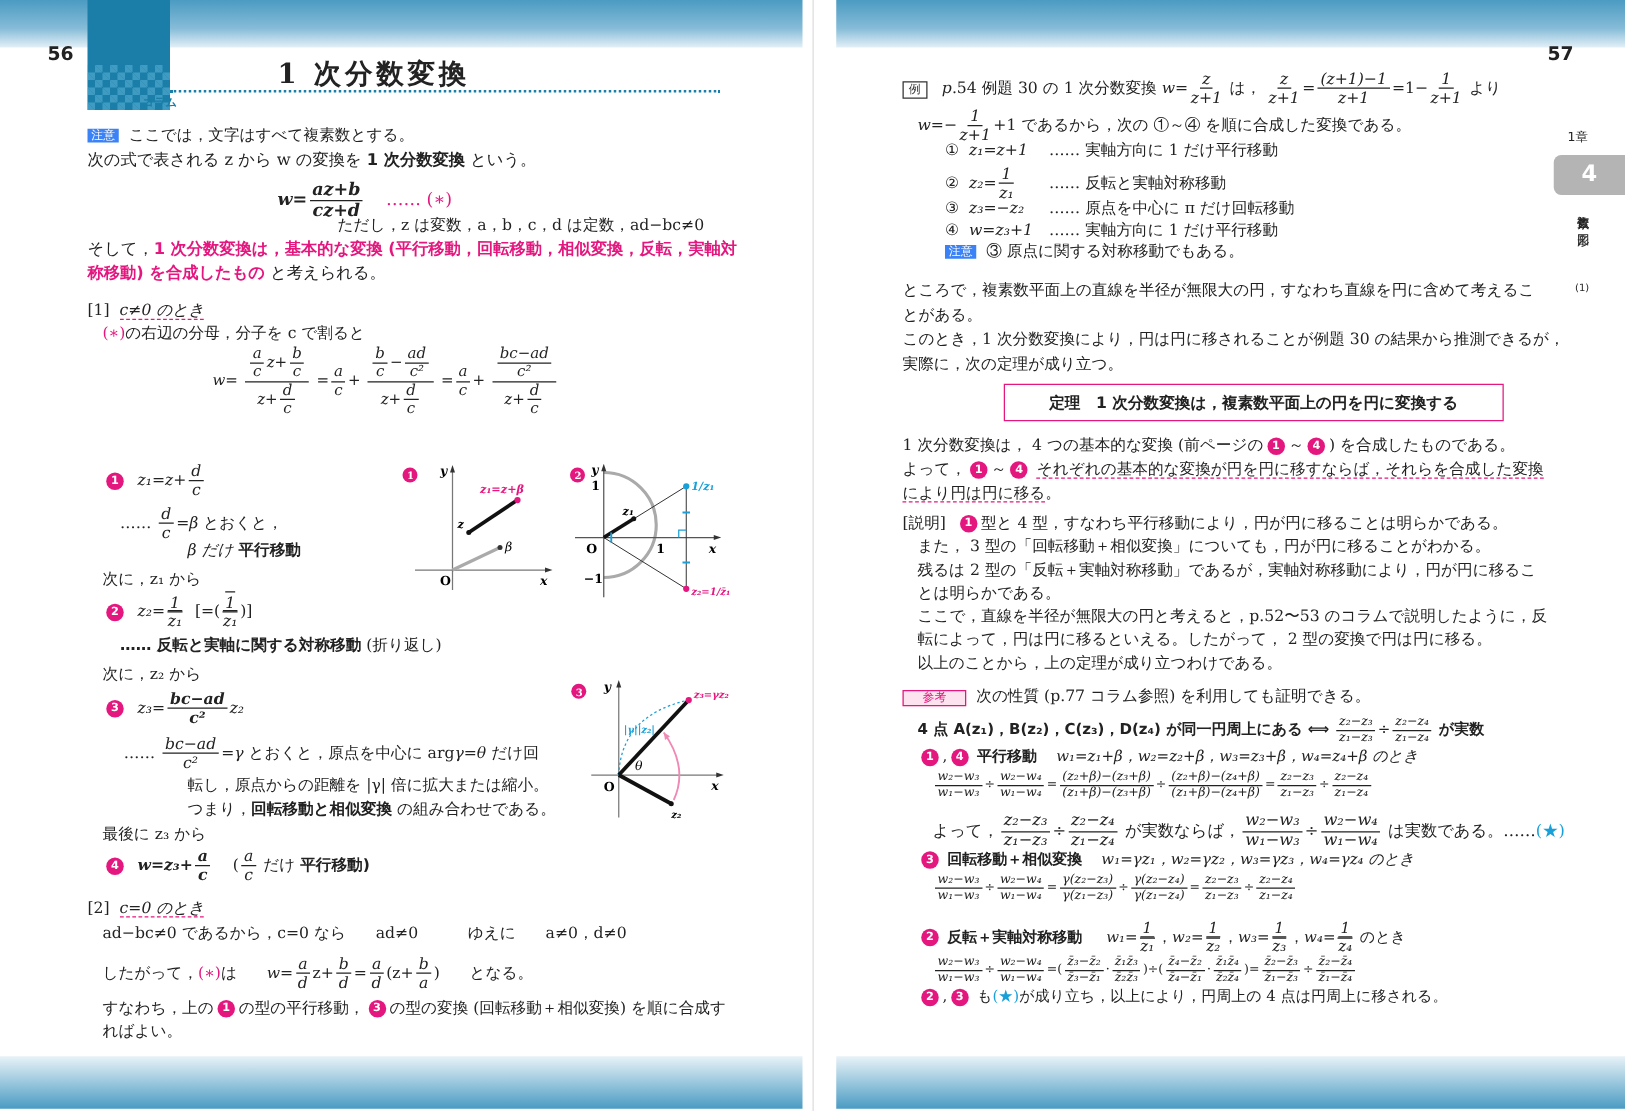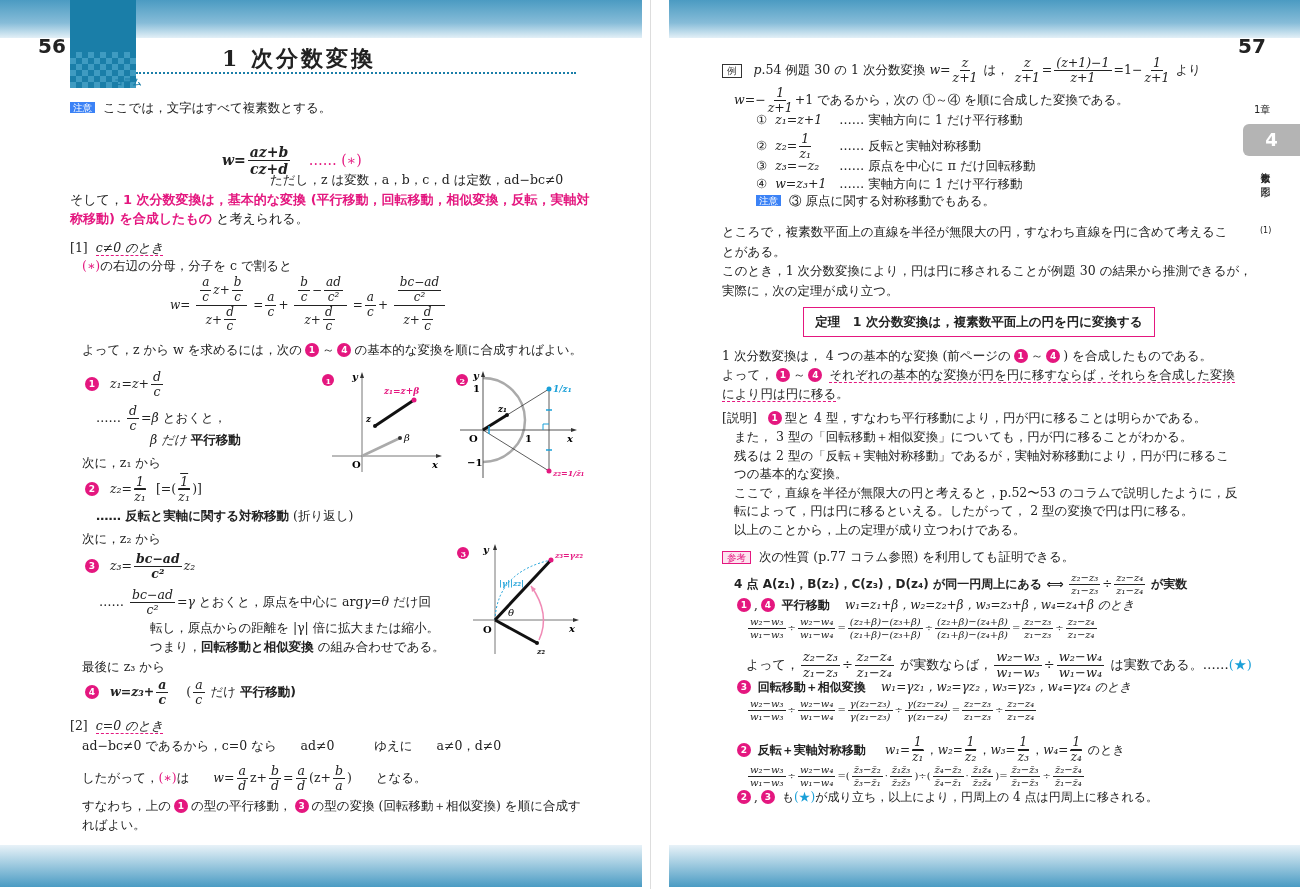--- a/index.html
+++ b/index.html
@@ -7,48 +7,48 @@
   body { position: relative; font-family: "DejaVu Serif", "Liberation Serif", serif; color: #222; font-size: 12.5px; }
   .page { position: absolute; top: 0; height: 889px; background: #fff; }
   .page.left { left: 0; width: 650px; }
   .page.right { left: 650px; width: 650px; border-left: 1px solid #ddd; }
   .topbar { position: absolute; top: 0; height: 38px; background: linear-gradient(to bottom, #4b9bc2 0%, #86bcd8 60%, #e3f0f7 100%); }
   .botbar { position: absolute; bottom: 2px; height: 42px; background: linear-gradient(to bottom, #e8f2f8 0%, #a9d0e3 40%, #4a9bc3 100%); }
   .page.left .topbar { left: 0; width: 642px; }
   .page.right .topbar { left: 18px; width: 632px; }
   .page.left .botbar { left: 0; width: 642px; }
   .page.right .botbar { left: 18px; width: 632px; }
-  .pageno { position: absolute; top: 34px; font-family: "DejaVu Sans", sans-serif; font-size: 20px; font-weight: bold; color: #222; }
+  .pageno { position: absolute; top: 34px; font-family: "DejaVu Sans", sans-serif; font-size: 15px; font-weight: bold; color: #222; }
   
   .col-logo { position: absolute; left: 70px; top: 0; width: 66px; height: 88px; background: #1a7ea8; }
   .col-logo .checker { position: absolute; left: 0; top: 52px; width: 66px; height: 36px;
     background-image: linear-gradient(45deg, #49a3c8 25%, transparent 25%, transparent 75%, #49a3c8 75%),
                       linear-gradient(45deg, #49a3c8 25%, transparent 25%, transparent 75%, #49a3c8 75%);
     background-size: 12px 12px; background-position: 0 0, 6px 6px; opacity: .8; }
   .col-word { position: absolute; left: 72px; top: 38px; font-family: "DejaVu Serif", serif; font-style: italic; font-weight: bold; font-size: 34px; color: #fff; text-shadow: 2px 2px 0 #0d5f85; letter-spacing: -1px; }
   .col-word .big { font-size: 44px; }
   .col-kana { position: absolute; left: 114px; top: 76px; font-family: "DejaVu Sans", sans-serif; font-size: 9px; font-weight: bold; color: #1a7ea8; }
   .col-title { position: absolute; left: 222px; top: 44px; font-size: 22px; font-weight: bold; letter-spacing: 3px; }
   .col-rule { position: absolute; left: 136px; top: 72px; width: 440px; border-top: 2px dotted #1a7ea8; }
   .t { position: absolute; white-space: nowrap; line-height: 1.2; }
   .sans { font-family: "DejaVu Sans", sans-serif; }
   .pink { color: #e4177f; }
   .pinkb { color: #e4177f; font-weight: bold; }
   .blue { color: #1aa0d8; }
   .b { font-weight: bold; }
   .badge { display: inline-block; font-family: "DejaVu Sans", sans-serif; font-size: 9.5px; color: #fff; background: #3b82f6; padding: 0 3px; margin-right: 8px; vertical-align: 1px; }
   .badge-outline { display: inline-block; font-family: "DejaVu Sans", sans-serif; font-size: 9.5px; color: #333; border: 1px solid #333; padding: 0 4px; margin-right: 8px; }
-  .badge-pink { display: inline-block; font-family: "DejaVu Sans", sans-serif; font-size: 9.5px; color: #e4177f; border: 1px solid #e4177f; background: #fde3ef; padding: 0 4px; margin-right: 8px; }
+  .badge-pink { display: inline-block; font-family: "DejaVu Sans", sans-serif; font-size: 9.5px; color: #e4177f; border: 1px solid #e4177f; background: #fde3ef; padding: 0 15px; margin-right: 8px; }
   .num { display: inline-block; width: 14px; height: 14px; border-radius: 50%; background: #e4177f; color: #fff; font-family: "DejaVu Sans", sans-serif; font-size: 9px; font-weight: bold; text-align: center; line-height: 14px; vertical-align: 1px; margin: 0 3px; }
   .dashu { border-bottom: 1.5px dashed #e4177f; }
   .frac { display: inline-flex; flex-direction: column; align-items: center; vertical-align: middle; margin: 0 2px; font-style: italic; }
   .frac > span:first-child { border-bottom: 1px solid #222; padding: 0 2px; line-height: 1.15; }
   .frac > span:last-child { line-height: 1.15; }
   .math { font-style: italic; }
-  .theorem { position: absolute; left: 803px; top: 307px; width: 352px; height: 30px; border: 1.5px solid #e4177f; text-align: center; line-height: 27px; font-family: "DejaVu Sans", sans-serif; font-weight: bold; font-size: 12.5px; }
+  .theorem { position: absolute; left: 803px; top: 307px; width: 400px; height: 30px; border: 1.5px solid #e4177f; text-align: center; line-height: 27px; font-family: "DejaVu Sans", sans-serif; font-weight: bold; font-size: 12.5px; }
   .side-ch { position: absolute; left: 1254px; top: 103px; font-family: "DejaVu Sans", sans-serif; font-size: 10px; }
   .side-tab { position: absolute; left: 1243px; top: 124px; width: 57px; height: 32px; background: #b4b4b4; border-radius: 6px 0 0 6px; color: #fff; font-family: "DejaVu Sans", sans-serif; font-size: 18px; font-weight: bold; text-align: center; line-height: 32px; }
   .side-vert { position: absolute; left: 1258px; top: 164px; width: 14px; font-family: "DejaVu Sans", sans-serif; font-size: 10px; writing-mode: vertical-rl; letter-spacing: 1px; }
   .side-sub { position: absolute; left: 1260px; top: 226px; font-family: "DejaVu Sans", sans-serif; font-size: 8px; }
   svg text { font-family: "DejaVu Serif", serif; }
 </style>
 </head>
 <body>
 
 <div class="page left">
@@ -58,20 +58,23 @@
 
   <div class="col-logo">
       <div class="checker"></div>
     </div>
   <div class="col-kana">コラム</div>
   <div class="col-rule"></div>
   <div class="col-title">1 次分数変換</div>
 
   <div class="t" style="left:70px; top:100px;">
     <span class="badge">注意</span><span>ここでは，文字はすべて複素数とする。</span>
+  </div>
+  <div class="t" style="left:70px; top:121px; font-size:13px;">
+    <span>次の式で表される z から w の変換を</span> <b class="sans">1 次分数変換</b> <span>という。</span>
   </div>
   <div class="t" style="left:222px; top:144px; font-size:14px;">
     <span class="math b">w=</span><span class="frac b">
         <span>az+b</span>
         <span>cz+d</span>
       </span>
     <span class="pink" style="margin-left:12px;">……  (∗)</span>
   </div>
   <div class="t" style="left:270px; top:172px;">ただし，z は変数，a，b，c，d は定数，ad−bc≠0</div>
   <div class="t" style="left:70px; top:192px; font-size:13px;">
@@ -126,23 +129,20 @@
     <span class="frac">
         <span><span class="frac">
             <span>bc−ad</span>
             <span>c²</span>
           </span></span>
         <span>z+<span class="frac">
             <span>d</span>
             <span>c</span>
           </span></span>
       </span>
-  </div>
-  <div class="t" style="left:82px; top:342px;">
-    <span>よって，z から w を求めるには，次の</span><span class="num">1</span>～<span class="num">4</span><span>の基本的な変換を順に合成すればよい。</span>
   </div>
 
   <div class="t" style="left:82px; top:370px;">
     <span class="num">1</span>&nbsp;&nbsp;<span class="math">z₁=z+</span><span class="frac">
         <span>d</span>
         <span>c</span>
       </span>
   </div>
   <div class="t" style="left:96px; top:404px;">
     ……&nbsp;<span class="frac">
@@ -364,21 +364,21 @@
 </div>
 <div class="t" style="left:722px; top:386px;">
   <span class="dashu">により円は円に移る</span><span>。</span>
 </div>
 
 <div class="t" style="left:722px; top:410px;">
   <span>[説明]</span>&nbsp;&nbsp;<span class="num">1</span><span>型と 4 型，すなわち平行移動により，円が円に移ることは明らかである。</span>
 </div>
 <div class="t" style="left:734px; top:429px;">また， 3 型の「回転移動＋相似変換」についても，円が円に移ることがわかる。</div>
 <div class="t" style="left:734px; top:448px;">残るは 2 型の「反転＋実軸対称移動」であるが，実軸対称移動により，円が円に移るこ</div>
-<div class="t" style="left:734px; top:466px;">つの基本的な変換。</div>
+<div class="t" style="left:734px; top:466px;">とは明らかである。</div>
 <div class="t" style="left:734px; top:485px;">ここで，直線を半径が無限大の円と考えると，p.52〜53 のコラムで説明したように，反</div>
 <div class="t" style="left:734px; top:503px;">転によって，円は円に移るといえる。したがって， 2 型の変換で円は円に移る。</div>
 <div class="t" style="left:734px; top:522px;text-align:right;">以上のことから，上の定理が成り立つわけである。</div>
 
 <div class="t" style="left:722px; top:549px;">
   <span class="badge-pink">参考</span><span>次の性質 (p.77 コラム参照) を利用しても証明できる。</span>
 </div>
 <div class="t" style="left:734px; top:572px; font-size:12px;">
   <b class="sans">4 点 A(z₁)，B(z₂)，C(z₃)，D(z₄) が同一円周上にある ⟺</b>
   <span class="frac" style="font-size:10px;">

